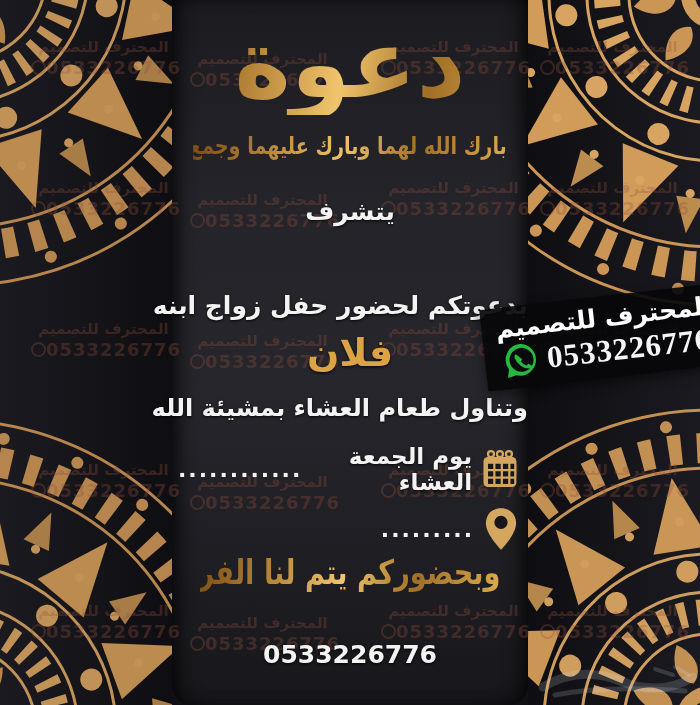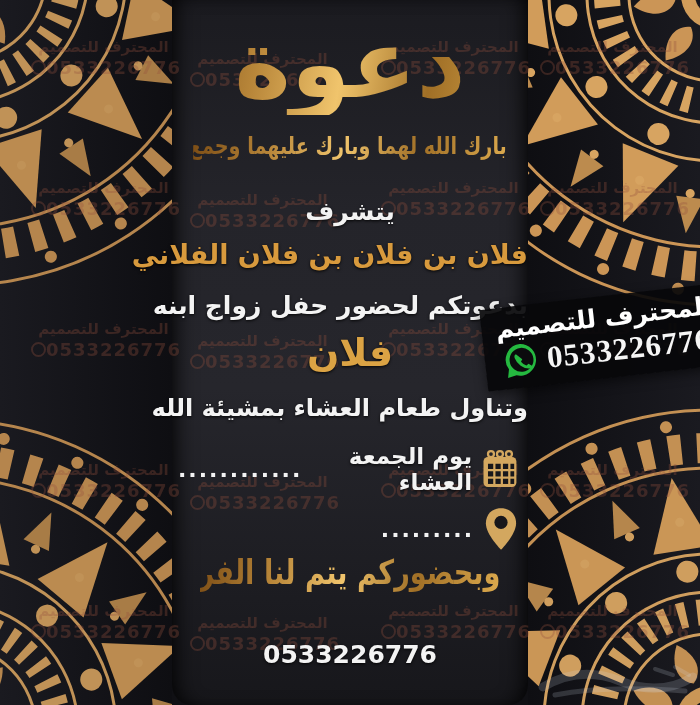--- a/index.html
+++ b/index.html
@@ -264,21 +264,20 @@
     <div class="wm">
         <span class="wm-name">المحترف للتصميم</span>
         <span class="wm-phone"><i class="wm-ring"></i><span>0533226776</span></span>
       </div>
   </div>
 
   <div class="content">
     <div class="line title gold-grad">دعوة</div>
     <div class="line blessing gold-grad">بارك الله لهما وبارك عليهما وجمع بينهما في خير</div>
     <div class="line honored white">يتشرف</div>
-    <div class="line inviter goldflat">فلان بن فلان بن فلان الفلاني</div>
     <div class="line invite-line white">بدعوتكم لحضور حفل زواج ابنه</div>
     <div class="line groom goldflat">فلان</div>
     <div class="line dinner white">وتناول طعام العشاء بمشيئة الله</div>
 
     <div class="inforow daterow">
       <svg width="46" height="50" viewBox="0 0 48 52">
           <use href="#cal-icon"></use>
         </svg>
       <span class="txt white">يوم الجمعة العشاء</span>
       <span class="dots">............</span>

